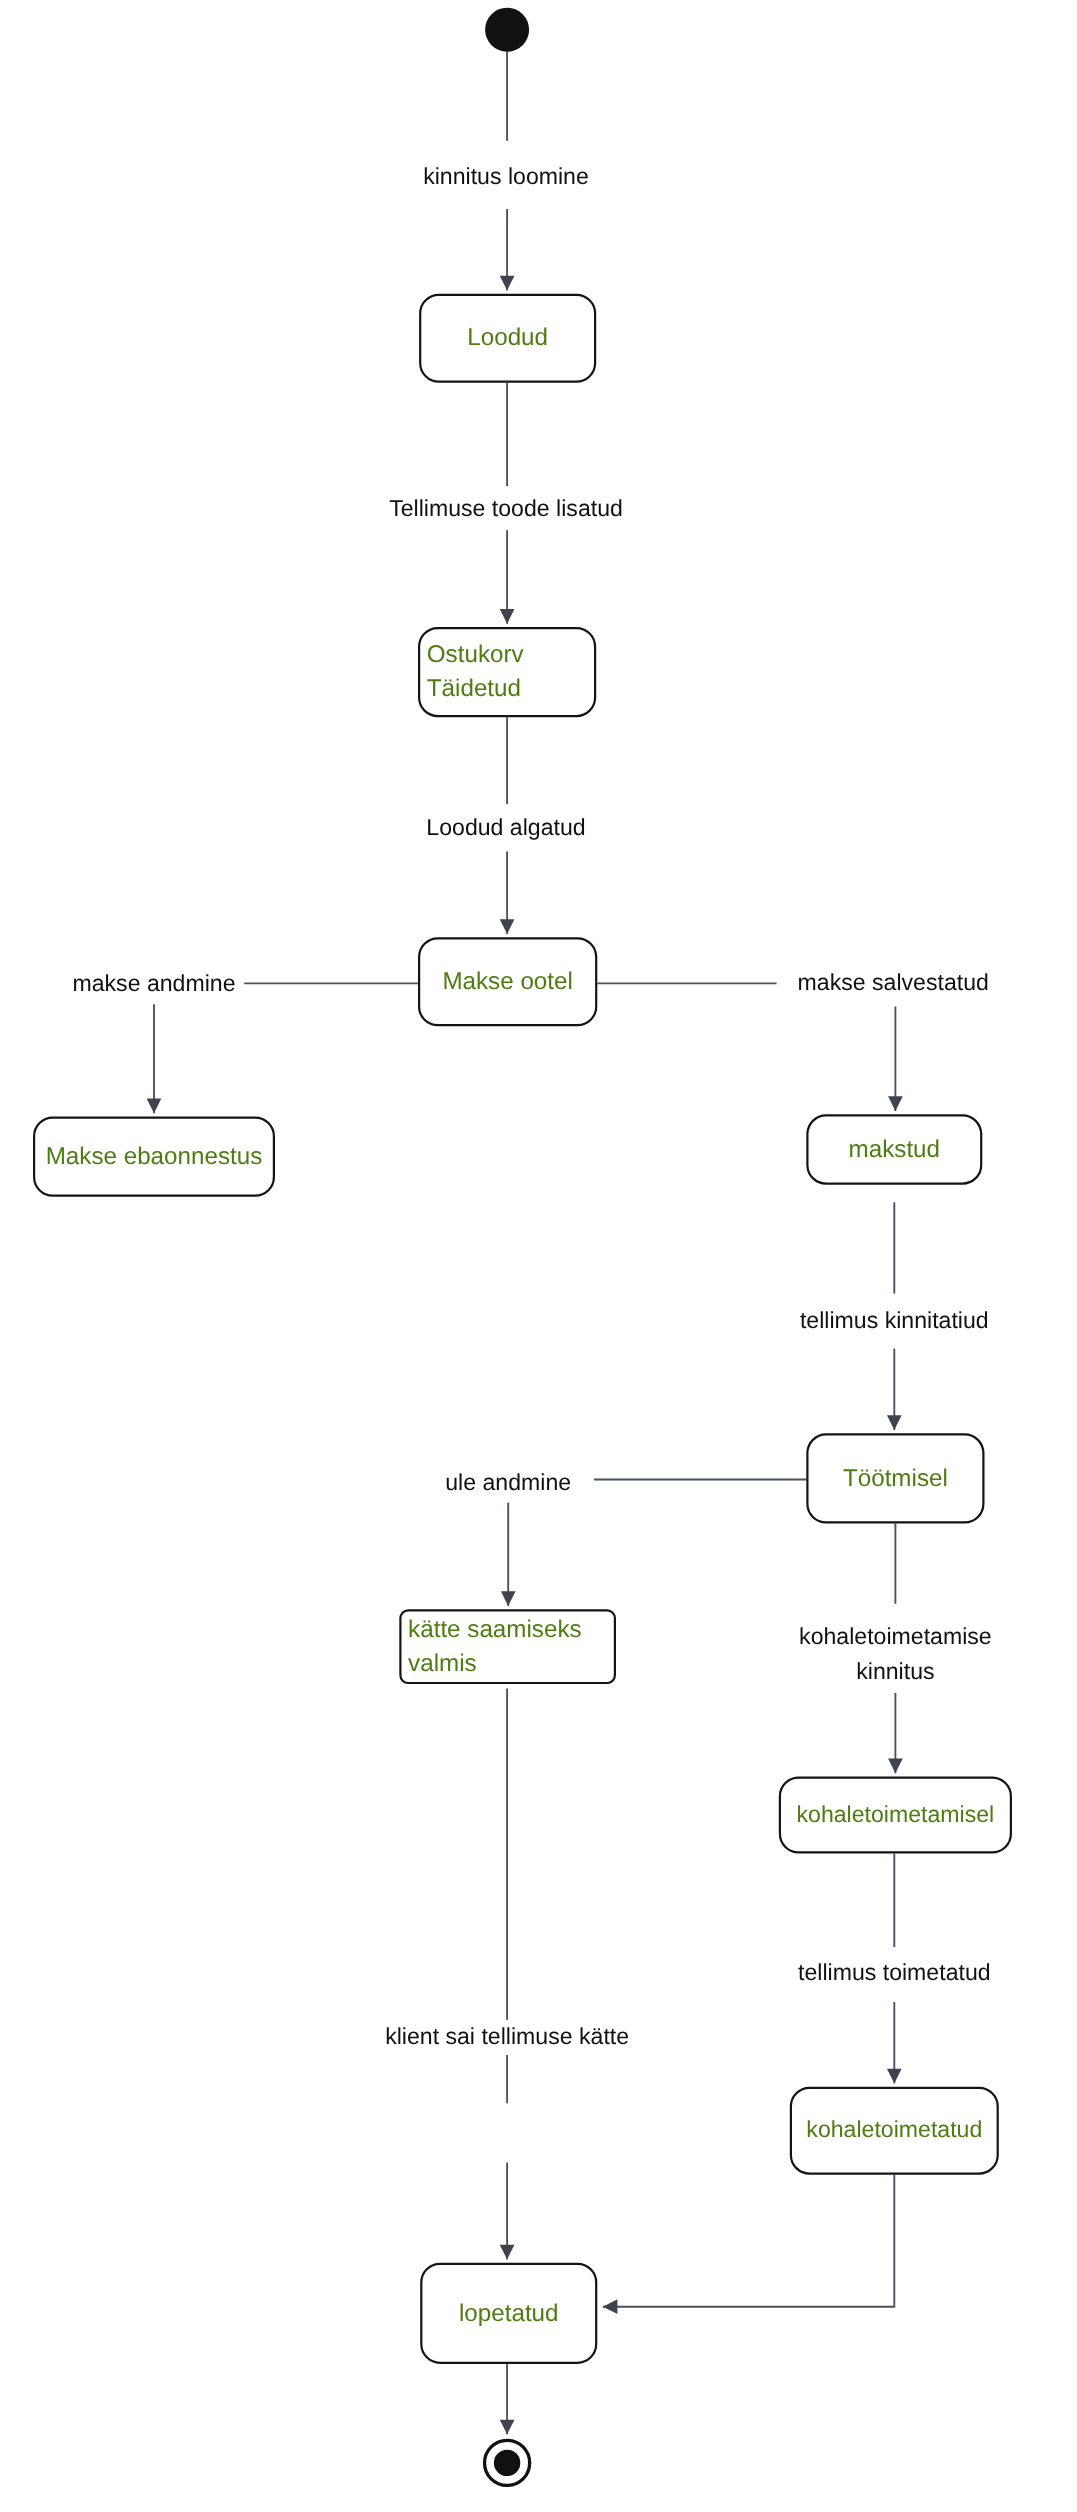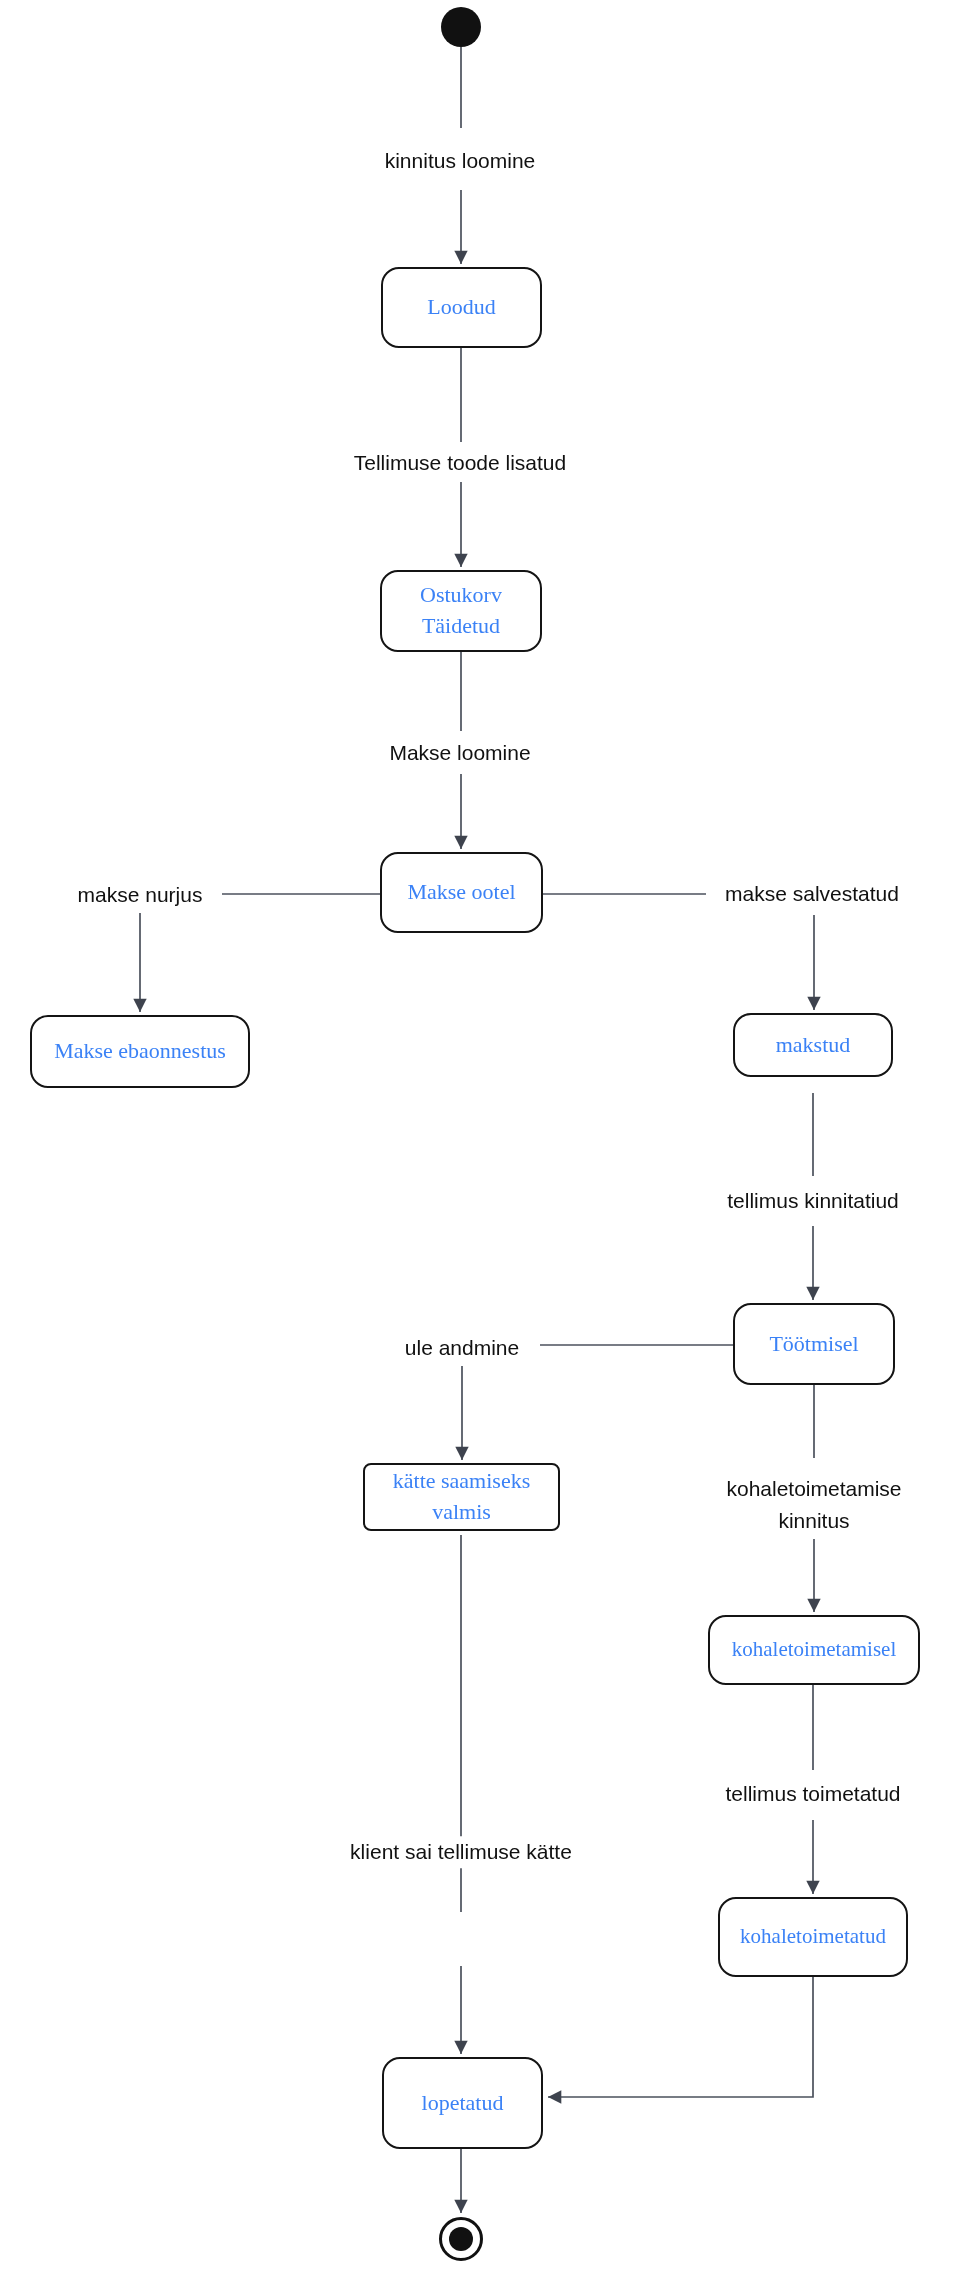--- a/index.html
+++ b/index.html
@@ -24,26 +24,25 @@
     fill: none;
   }
   .state {
     position: absolute;
     border: 2.5px solid #141414;
     border-radius: 18px;
     background: #ffffff;
     display: flex;
     align-items: center;
     justify-content: center;
-    text-align: center;
+    text-align: left;
     font-size: 22px;
     line-height: 1.4;
-    color: #3b82f6;
+    color: #4d7c0f;
     padding: 4px 6px;
-    font-family: Liberation Serif, serif;
   }
   .state.nowrap { white-space: nowrap; }
   .edge-label {
     position: absolute;
     transform: translate(-50%, -50%);
     font-size: 21px;
     line-height: 1.5;
     color: #111111;
     white-space: nowrap;
     background: #ffffff;
@@ -146,23 +145,23 @@
   <div class="state nowrap" style="left:708px; top:1615px; width:212px; height:70px; font-size:21px; padding:4px 13px;">kohaletoimetamisel</div>
 
   <div class="state nowrap" style="left:718px; top:1897px; width:190px; height:80px; font-size:21px; padding:4px 16px;">kohaletoimetatud</div>
 
   <div class="state nowrap" style="left:382px; top:2057px; width:161px; height:92px;">lopetatud</div>
 
   <div class="edge-label" style="left:460px; top:161px;">kinnitus loomine</div>
 
   <div class="edge-label" style="left:460px; top:463px;">Tellimuse toode lisatud</div>
 
-  <div class="edge-label" style="left:460px; top:753px;">Makse loomine</div>
+  <div class="edge-label" style="left:460px; top:753px;">Loodud algatud</div>
 
-  <div class="edge-label" style="left:140px; top:895px;">makse nurjus</div>
+  <div class="edge-label" style="left:140px; top:895px;">makse andmine</div>
 
   <div class="edge-label" style="left:812px; top:894px;">makse salvestatud</div>
 
   <div class="edge-label" style="left:813px; top:1201px;">tellimus kinnitatiud</div>
 
   <div class="edge-label" style="left:462px; top:1348px;">ule andmine</div>
 
   <div class="edge-label wrap" style="left:814px; top:1504px;">kohaletoimetamise kinnitus</div>
 
   <div class="edge-label" style="left:813px; top:1794px;">tellimus toimetatud</div>

